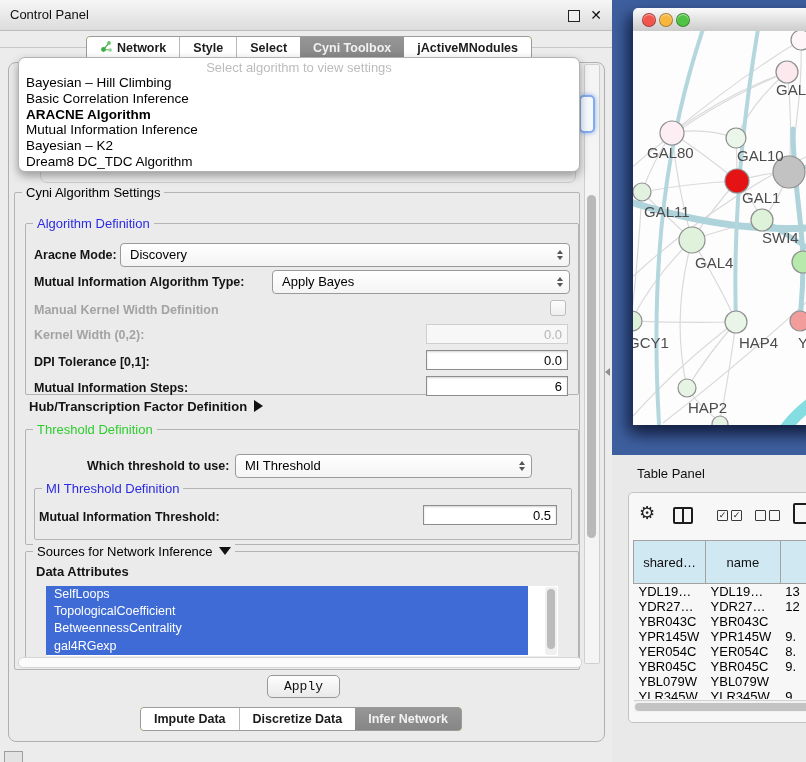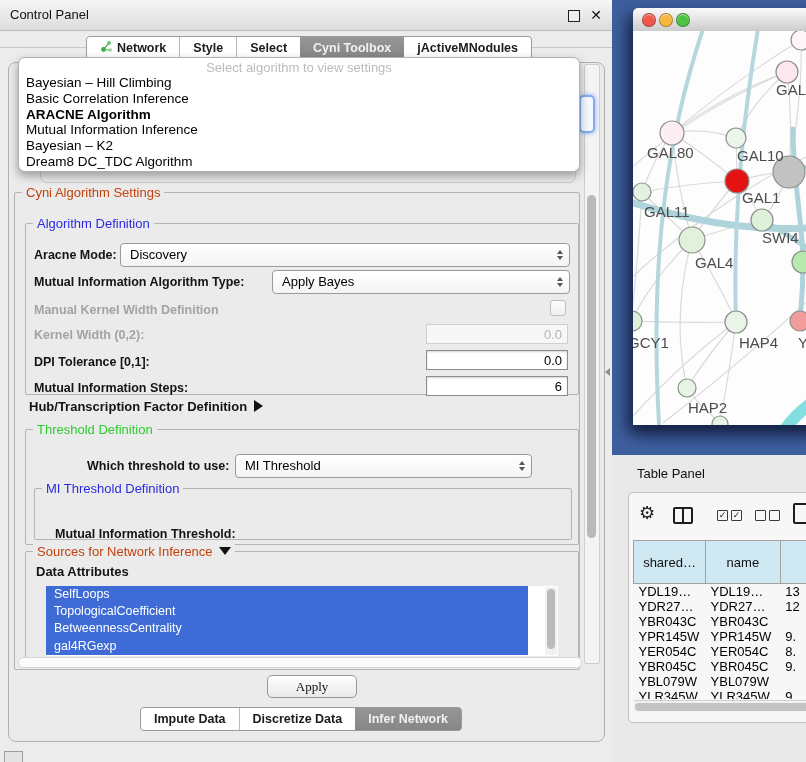--- a/index.html
+++ b/index.html
@@ -32,21 +32,21 @@
   #algo-placeholder{position:absolute;left:0;top:2px;width:100%;text-align:center;color:#bcbcbc;font-size:13px;}
   #algo-options{position:absolute;left:4px;top:17px;right:4px;}
   .algo-opt{height:15.8px;line-height:15.8px;font-size:13.5px;color:#000;padding-left:3px;white-space:nowrap;}
   .algo-opt.hl{font-weight:bold;}
   
   #ghost-wrap{position:absolute;left:40px;top:170px;width:537px;height:13px;overflow:hidden;}
   #ghost-combo{position:absolute;left:0;top:-17px;width:534px;height:28px;border:1.5px solid #cdcdcd;border-radius:7px;}
   #ghost-text{position:absolute;left:10px;top:3px;font-size:13px;color:#cac aca;color:#c8c8c8;}
   
   .grp{position:absolute;border:1px solid #b4b4b4;border-radius:2px;}
-  .grp-title{position:absolute;top:-8px;left:7px;background:#ebebeb;padding:0 4px;font-size:13px;color:#c2410c;white-space:nowrap;}
+  .grp-title{position:absolute;top:-8px;left:7px;background:#ebebeb;padding:0 4px;font-size:13px;color:#000000;white-space:nowrap;}
   .t-blue{color:#2b2be0;}
   .t-green{color:#2ecc2e;}
   .lbl{position:absolute;font-size:12.5px;font-weight:bold;color:#141414;white-space:nowrap;}
   .lbl.dis{color:#a3a3a3;}
   .combo{position:absolute;height:22px;background:linear-gradient(#ffffff,#f4f4f4);border:1px solid #9a9a9a;border-radius:4px;}
   .combo-text{position:absolute;left:9px;top:0;line-height:22px;font-size:13px;color:#000;text-align:center;}
   .spin{position:absolute;right:6px;top:50%;transform:translateY(-50%);display:flex;flex-direction:column;gap:2px;}
   .spin i{display:block;width:0;height:0;border-left:3.5px solid transparent;border-right:3.5px solid transparent;}
   .spin .up{border-bottom:4px solid #555;}
   .spin .dn{border-top:4px solid #555;}
@@ -55,22 +55,22 @@
   .txt.dis{border:1px solid #cfcfcf;background:#f7f7f7;color:#b5b5b5;box-shadow:none;}
   .checkbox{position:absolute;width:14px;height:14px;border:1px solid #bdbdbd;border-radius:3px;background:linear-gradient(#fdfdfd,#efefef);}
   .tri-right{display:inline-block;width:0;height:0;border-top:6px solid transparent;border-bottom:6px solid transparent;border-left:9px solid #111;margin-left:7px;vertical-align:-1px;}
   .tri-down{display:inline-block;width:0;height:0;border-left:6px solid transparent;border-right:6px solid transparent;border-top:8px solid #111;margin-left:6px;vertical-align:1px;}
   
   #attr-list{position:absolute;left:20px;top:34px;width:512px;height:70px;background:#fff;overflow:hidden;}
   .attr-item{height:17.2px;line-height:17.2px;background:#3e6bd5;color:#fff;font-size:12.5px;padding-left:8px;margin-right:30px;}
   #attr-scroll{position:absolute;right:1px;top:1px;width:12px;height:68px;background:#f0f0f0;border-radius:3px;}
   #attr-thumb{position:absolute;left:1.5px;top:2px;width:8px;height:60px;background:#bbb;border-radius:4px;}
   #hscroll-strip{position:absolute;left:18px;top:657px;width:562px;height:9px;background:#fbfbfb;border:1px solid #d6d6d6;border-radius:5px;}
-  #apply-btn{position:absolute;left:267px;top:675px;width:90px;height:23px;border:1px solid #979797;border-radius:5px;
-    background:linear-gradient(#fefefe,#e9e9e9);font-family:Liberation Serif, serif;font-size:13px;color:#111;}
+  #apply-btn{position:absolute;left:267px;top:675px;width:73px;height:23px;border:1px solid #979797;border-radius:5px;
+    background:linear-gradient(#fefefe,#e9e9e9);font-family:Liberation Mono, monospace;font-size:13px;color:#111;}
   #mini-btn{position:absolute;left:4px;top:751px;width:17px;height:11px;border:1.5px solid #9e9e9e;background:#e3e3e3;}
   #splitter-arrow{position:absolute;left:605px;top:368px;width:0;height:0;border-top:4px solid transparent;border-bottom:4px solid transparent;border-right:5px solid #8e8e8e;}
   
   #desktop{position:absolute;left:612px;top:0;width:194px;height:455px;background:#3e5f9e;}
   #net-window{position:absolute;left:633px;top:8px;width:190px;height:417px;border-radius:5px 5px 0 0;
     box-shadow:-6px 7px 14px rgba(8,14,40,.55),0 10px 16px rgba(8,14,40,.5);}
   #net-titlebar{position:absolute;left:0;top:0;width:100%;height:23px;background:linear-gradient(#fafafa,#cccccc);
     border-bottom:1px solid #8a8a8a;border-radius:5px 5px 0 0;}
   .light{position:absolute;top:5px;width:12px;height:12px;border-radius:50%;border:1px solid rgba(0,0,0,.3);box-shadow:inset 0 1px 1px rgba(255,255,255,.6);}
   #light-red{left:9px;background:#f1564c;}
@@ -177,21 +177,22 @@
       <span class="lbl" style="left:61px;top:29px;">Which threshold to use:</span>
       <div class="combo" style="left:209px;top:24px;width:295px;">
         <span class="combo-text">MI Threshold</span>
         <span class="spin">
             <i class="up"></i>
             <i class="dn"></i>
           </span>
       </div>
       <div class="grp" style="left:8px;top:58px;width:536px;height:50px;">
         <span class="grp-title t-blue">MI Threshold Definition</span>
-        <span class="lbl" style="left:20px;top:21px;margin-top:17px;">Mutual Information Threshold:</span>
+        <span class="lbl" style="left:4px;top:21px;">Mutual Information Threshold:</span>
+        <input class="txt" style="left: 388px; top: 16px; width: 122px;" value="0.5">
       </div>
     </div>
 
     <div class="grp" style="left:10px;top:358px;width:552px;height:106px;border-bottom:none;">
       <span class="grp-title"><span>Sources for Network Inference</span><span class="tri-down"></span></span>
       <span class="lbl" style="left:10px;top:12px;font-size:13px;">Data Attributes</span>
       <div id="attr-list">
 
       <div class="attr-item">SelfLoops</div>
           <div class="attr-item">TopologicalCoefficient</div>

